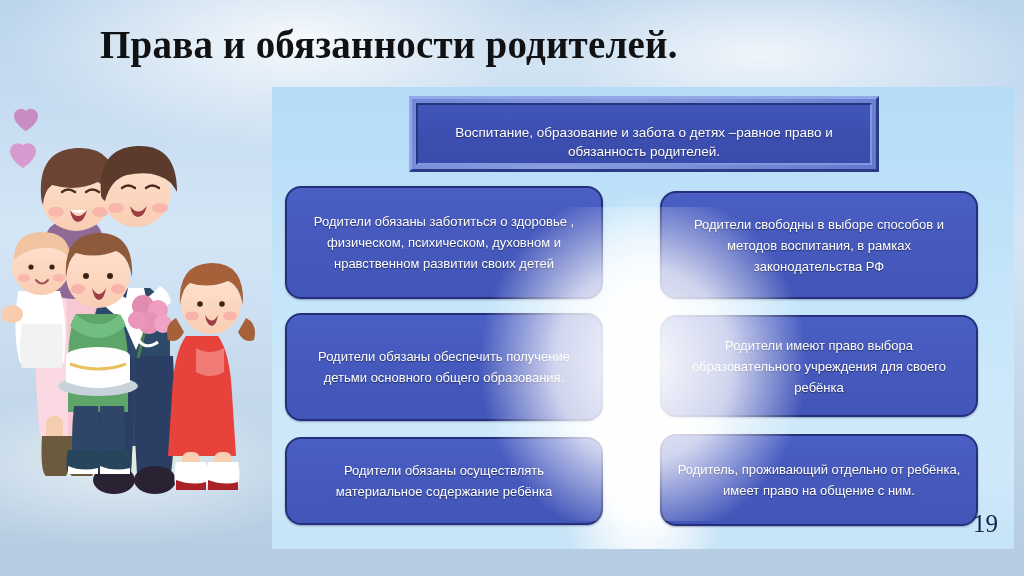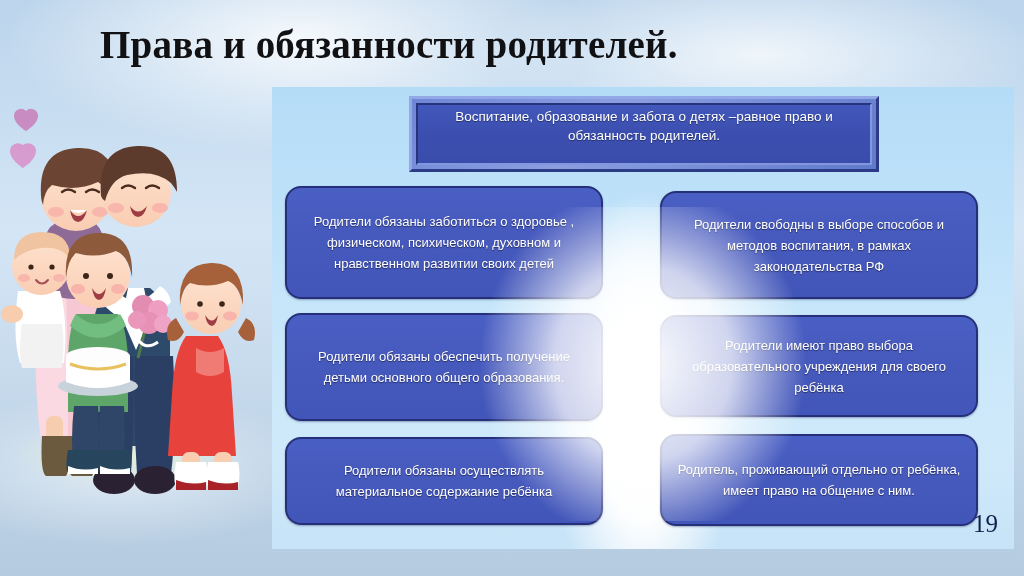--- a/index.html
+++ b/index.html
@@ -51,21 +51,21 @@
     z-index:3;
   }
   #header-box-inner {
     width:100%; height:100%;
     background:#3f51b5;
     background:linear-gradient(180deg,#4257bb 0%,#3c4fb0 50%,#3a4cab 100%);
     border-top:2px solid #27347c;
     border-left:2px solid #27347c;
     border-right:2px solid #8497de;
     border-bottom:2px solid #8497de;
-    display:flex; align-items:flex-start; justify-content:center;
+    display:flex; align-items:flex-end; justify-content:center;
     padding:2px 22px;
   }
   #header-box-text {
     color:#ffffff; font-size:13.5px; line-height:19px; text-align:center;
     text-shadow:0 1px 1px rgba(0,0,0,0.45);
   }
 
   
   .column { position:absolute; top:99px; width:318px; }
   #left-column  { left:13px; }

